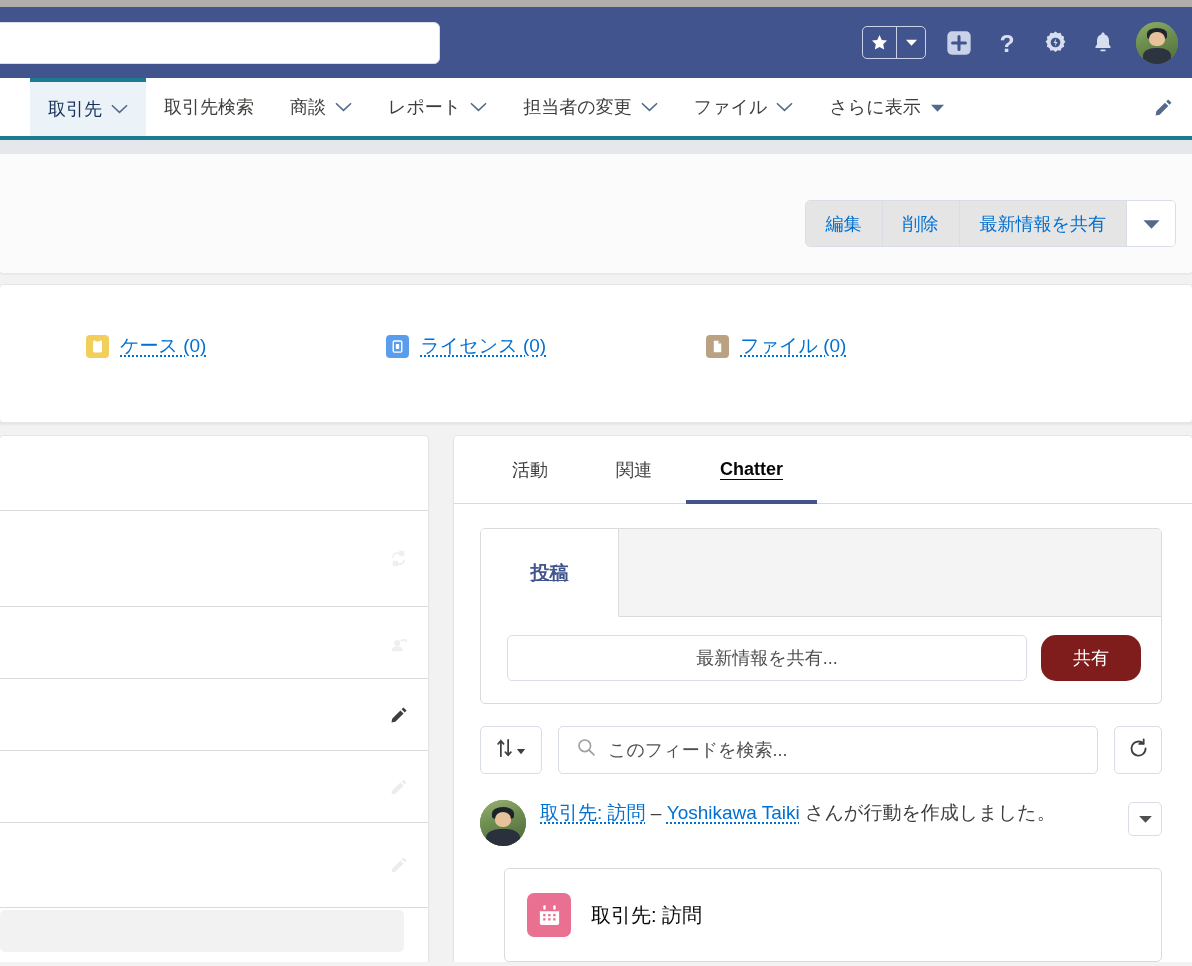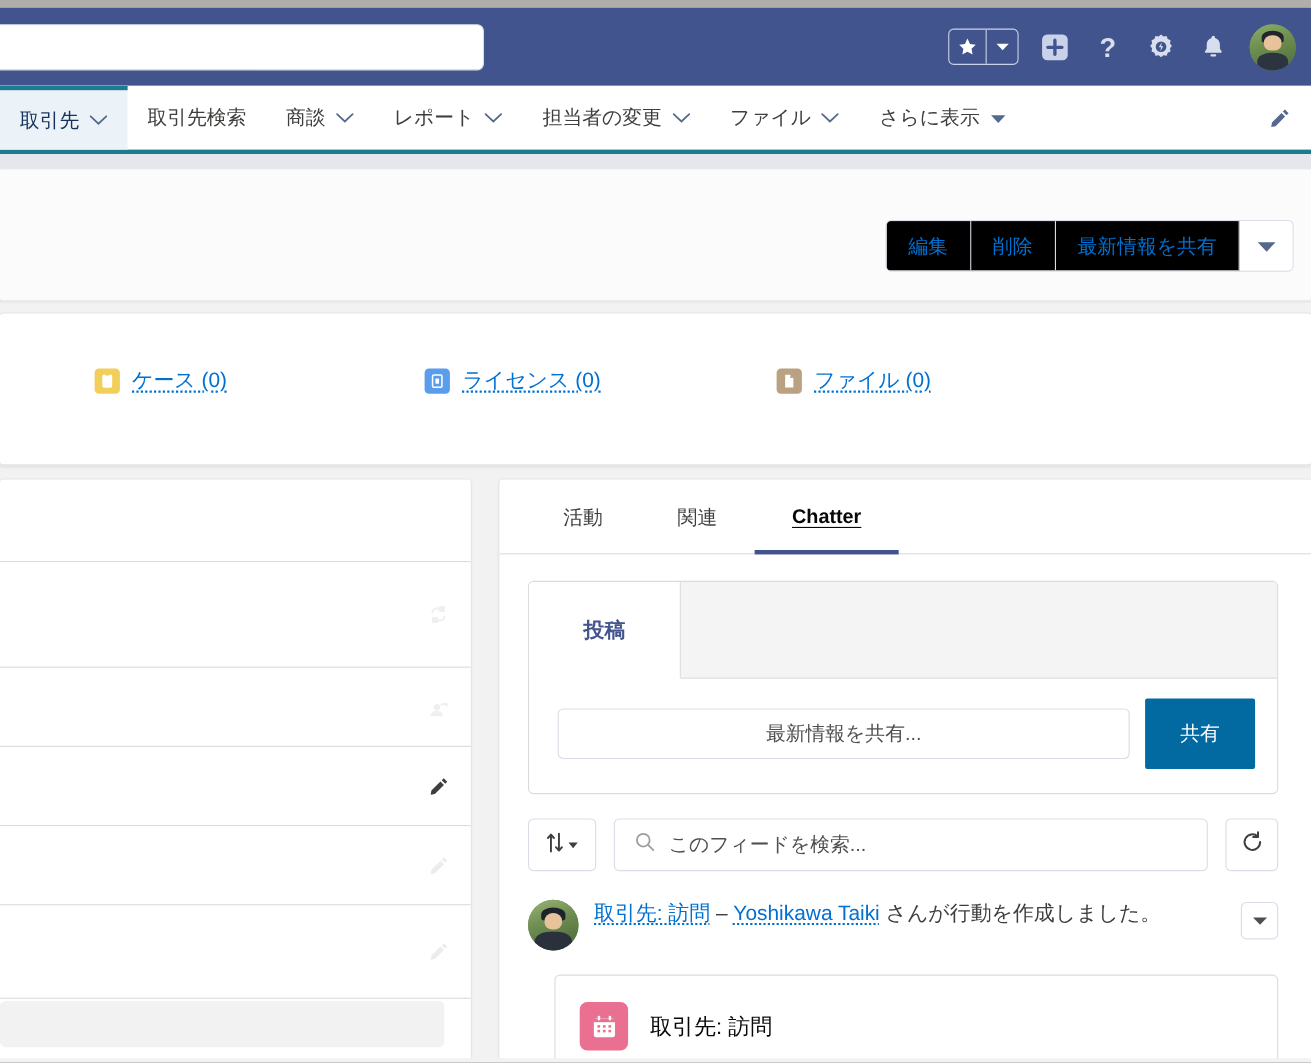--- a/index.html
+++ b/index.html
@@ -68,20 +68,21 @@
   .avatar-hdr .face { position:absolute; left:32%; top:26%; width:36%; height:32%; border-radius:50% 50% 45% 45%; background:#e8c29a; }
   .avatar-hdr .hair { position:absolute; left:26%; top:16%; width:48%; height:26%; border-radius:50% 50% 20% 20%; background:#20262e; }
   .avatar-hdr .body { position:absolute; left:16%; top:62%; width:68%; height:44%; border-radius:42% 42% 0 0; background:#2c3440; }
 
   
   .nav-bar {
     height: 62px; background: #fff;
     display: flex; align-items: stretch;
     border-bottom: 4px solid #1b7b8f;
     position: relative;
+    padding-left: 30px;
   }
   .nav-item {
     display: flex; align-items: center; gap: 9px;
     padding: 0 18px;
     font-size: 18px; color: #3e3e3c;
     cursor: pointer; white-space: nowrap;
     position: relative;
   }
   .nav-item.active {
     background: #ecf3f8;
@@ -121,21 +122,21 @@
     border: 1px solid #d8dde6; border-radius: 5px;
     background: #fff; overflow: hidden;
     height: 47px;
   }
   .action-btn {
     display: flex; align-items: center; justify-content: flex-start;
     padding: 0 20px;
     font-size: 18px; color: #0070d2;
     border-right: 1px solid #d8dde6;
     cursor: pointer; white-space: nowrap;
-    background: #000000;
+    background: #e5e5e5;
   }
   .action-caret {
     display: flex; align-items: center; justify-content: center;
     width: 48px; background: #fff; cursor: pointer;
   }
 
   
   .related-card {
     background: #fff;
     border: 1px solid #e5e5e5;
@@ -240,41 +241,42 @@
   }
   .pub-tabs { display: flex; height: 88px; }
   .pub-tab {
     width: 138px;
     display: flex; align-items: center; justify-content: center;
     font-size: 19px; font-weight: bold; color: #42548e;
     background: #fff;
     border-right: 1px solid #dddbda;
     border-bottom: 1px solid transparent;
     cursor: pointer;
+    text-decoration: underline;
   }
   .pub-tabs-fill {
     flex: 1; background: #f4f4f4;
     border-bottom: 1px solid #dddbda;
   }
   .pub-body {
     display: flex; align-items: center; gap: 14px;
     padding: 18px 20px 22px 26px;
   }
   .pub-input {
     flex: 1; height: 46px;
     border: 1px solid #d8dde6; border-radius: 5px;
     background: #fff;
     display: flex; align-items: center; justify-content: center;
     font-size: 18px; color: #514f4d;
     cursor: text;
   }
   .share-btn {
-    width: 100px; height: 64px;
-    background: #0369a1; color: #fff;
-    border: none; border-radius: 2px;
+    width: 100px; height: 46px;
+    background: #7f1d1d; color: #fff;
+    border: none; border-radius: 15px;
     font-size: 18px; cursor: pointer;
     font-family: "Liberation Sans", sans-serif;
     display: flex; align-items: center; justify-content: center;
   }
 
   
   .feed-toolbar {
     display: flex; gap: 16px;
     padding: 22px 30px 0 26px;
   }

